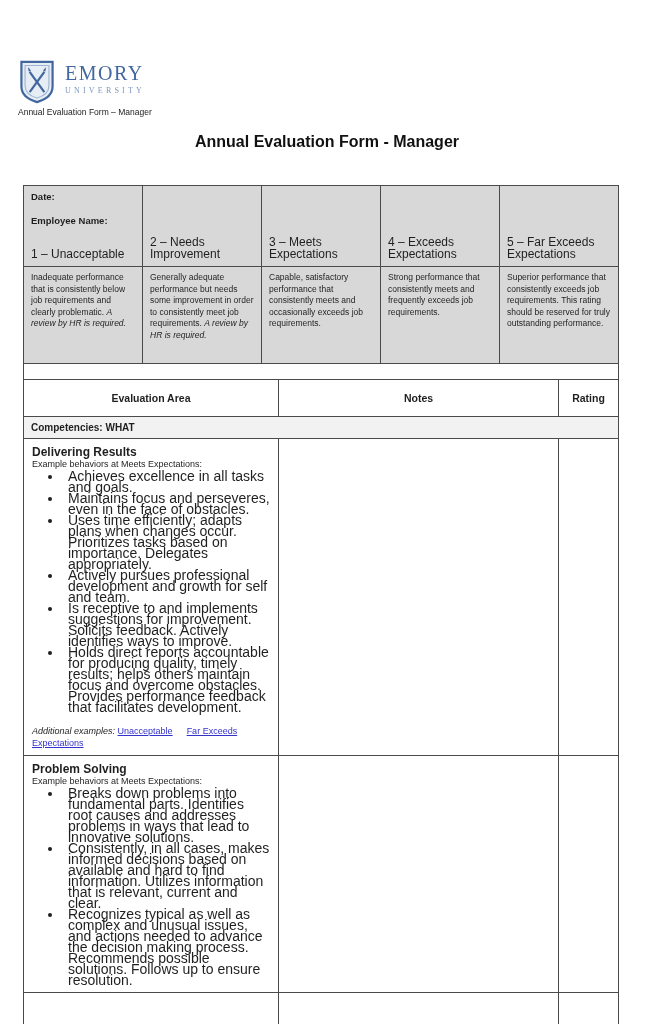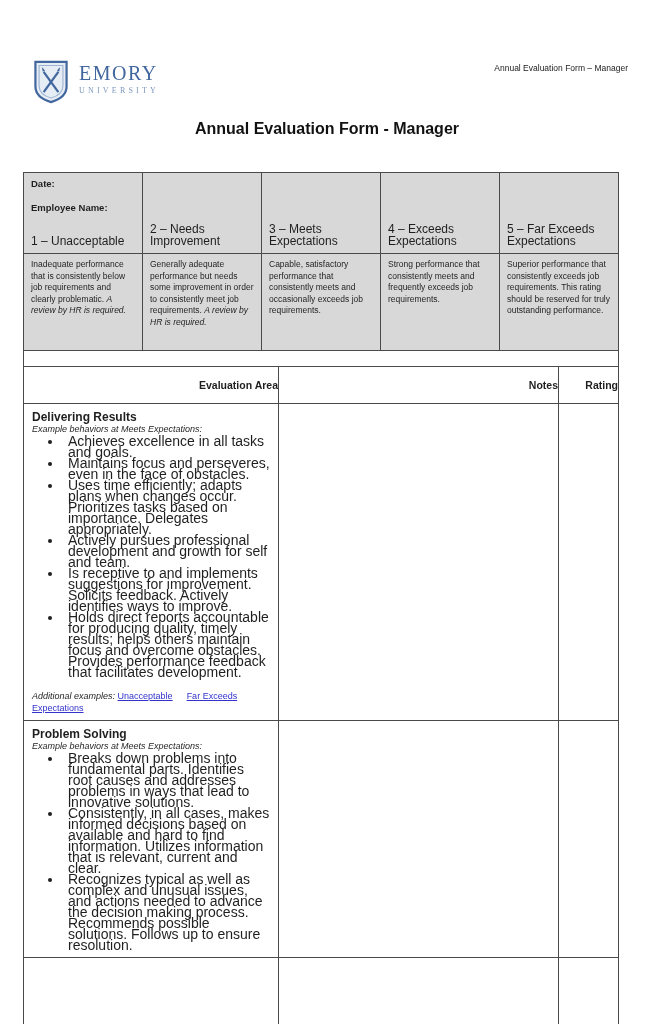--- a/index.html
+++ b/index.html
@@ -9,21 +9,22 @@
     font-family: "Liberation Sans", sans-serif;
     color: #1f1f1f;
     position: relative;
     overflow: hidden;
   }
   .page { width: 654px; height: 1024px; background: #fff; }
 
   
   .header {
     display: flex; justify-content: space-between; align-items: flex-start;
-    padding: 60px 26px 0 32px;
+    padding: 60px 26px 0 18px;
+    flex-direction: column;
   }
   .logo { display: flex; align-items: flex-start; gap: 9px; }
   .logo svg { display: block; }
   .logo-name {
     font-family: "Liberation Serif", serif;
     font-size: 20px; letter-spacing: 1.5px;
     color: var(--emory-blue, #41679e);
     line-height: 20px; margin-top: 3px;
   }
   .logo-sub {
@@ -54,31 +55,31 @@
   .scale-desc-row td { height: 97px; padding: 5px 7px; font-size: 8.5px; line-height: 11.5px; }
   .scale-desc-row .hr-note { font-style: italic; }
   .scale-spacer-row td { height: 16px; background: #ffffff; }
 
   
   .eval-table { width: 595px; margin: -1px 36px 0 23px; }
   .col-area { width: 255px; }
   .col-notes { width: 280px; }
   .col-rating { width: 60px; }
   .eval-head td {
-    height: 37px; text-align: right; vertical-align: middle;
+    height: 37px; text-align: center; vertical-align: middle;
     font-size: 10.5px; font-weight: bold; background: #fff;
   }
   .section-row td {
     height: 22px; background: var(--section-gray, #f2f2f2);
     font-size: 10px; font-weight: bold; vertical-align: middle; padding-left: 7px;
   }
   .content-row td { background: #fff; }
   .area-cell { padding: 6px 8px; }
   .row-title { font-size: 12px; font-weight: bold; }
-  .row-subtitle { font-size: 9px; font-style: italic; line-height: 11px; }
+  .row-subtitle { font-size: 9px; line-height: 11px; }
   .bullet-list { margin: 1px 0 0 0; padding-left: 31px; }
   .bullet-list li {
     font-size: 14px; line-height: 11px; padding-left: 5px;
   }
   .additional { font-size: 9px; margin-top: 12px; line-height: 12px; }
   .additional .add-label { font-style: italic; }
   .additional a { color: var(--link, #3333cc); text-decoration: underline; }
   .additional a.link-2 { margin-left: 14px; }
   .row-delivering td { height: 234px; }
   .row-problem td { height: 189px; }
@@ -156,20 +157,23 @@
         <col class="col-area">
         <col class="col-notes">
         <col class="col-rating">
       </colgroup>
     <tbody>
         <tr class="eval-head">
       <td>Evaluation Area</td>
       <td>Notes</td>
       <td>Rating</td>
     </tr>
+    <tr class="section-row">
+      <td colspan="3">Competencies: WHAT</td>
+    </tr>
 
     <tr class="content-row row-delivering">
       <td class="area-cell">
         <div class="row-title">Delivering Results</div>
         <div class="row-subtitle">Example behaviors at Meets Expectations:</div>
         <ul class="bullet-list">
           <li>Achieves excellence in all tasks and goals.</li>
           <li>Maintains focus and perseveres, even in the face of obstacles.</li>
           <li>Uses time efficiently; adapts plans when changes occur. Prioritizes tasks based on importance. Delegates appropriately.</li>
           <li>Actively pursues professional development and growth for self and team.</li>

